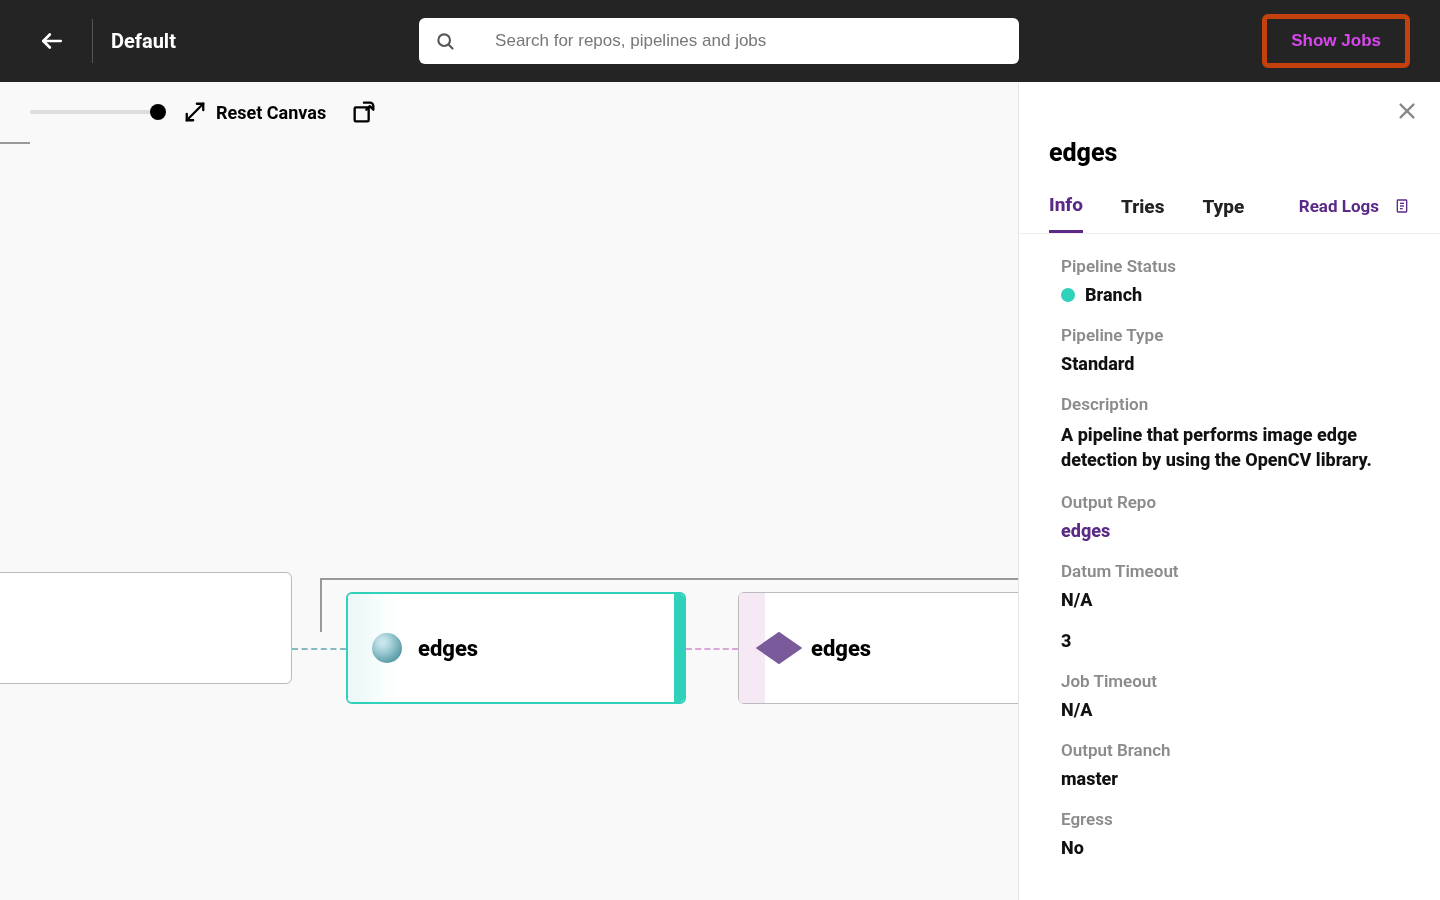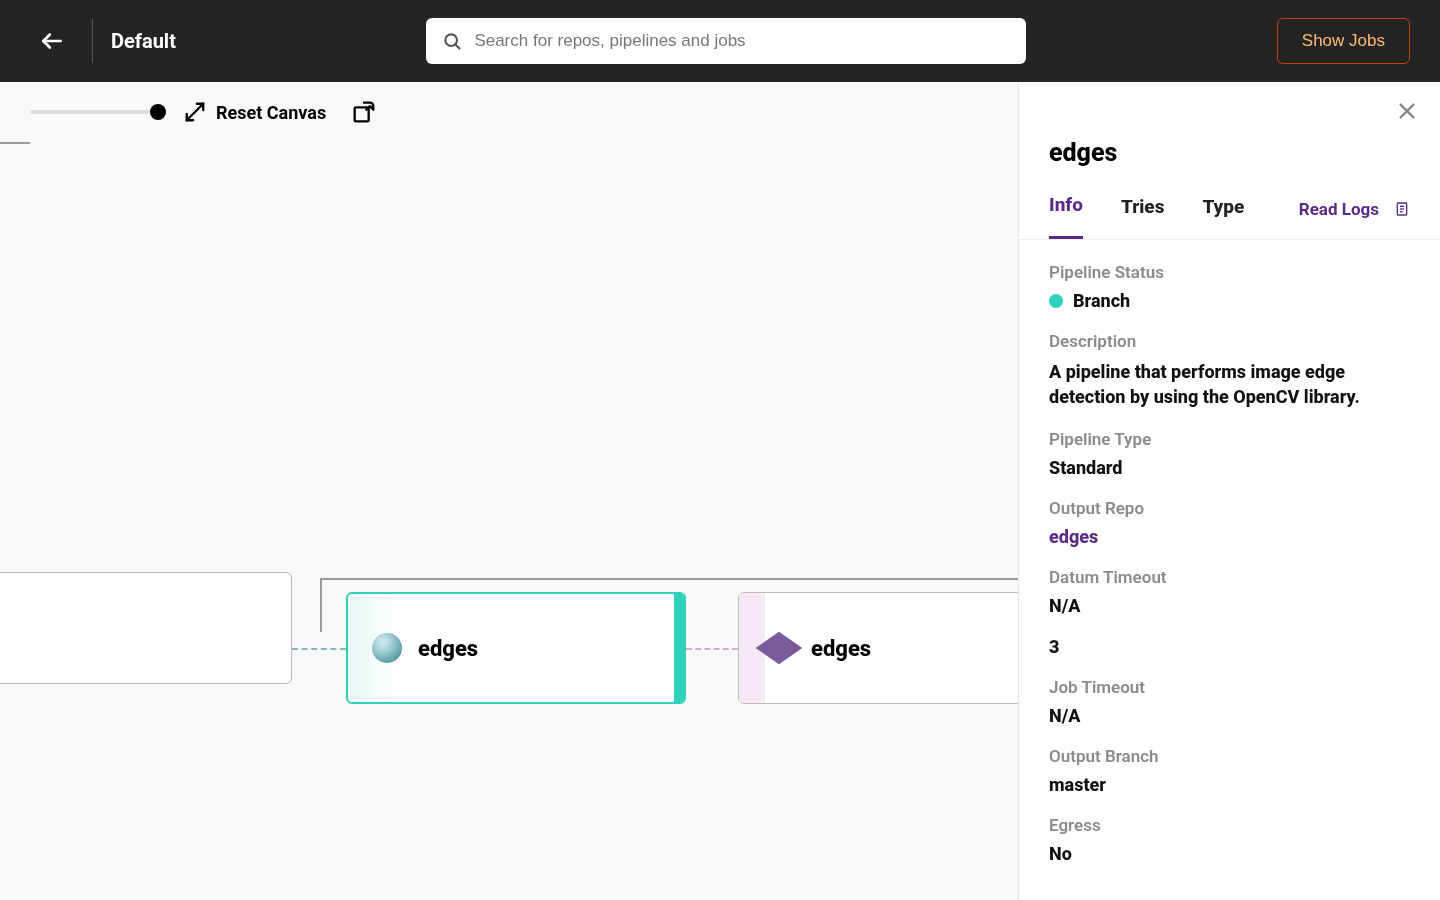--- a/index.html
+++ b/index.html
@@ -23,30 +23,31 @@
   .divider-v {
     width: 1px; height: 44px; background: #555; margin: 0 18px;
   }
   .project-title { font-size: 20px; font-weight: 700; }
   .search-wrap { flex: 1; display: flex; justify-content: center; }
   .search-box {
     width: 600px; height: 46px;
     background: #fff; border-radius: 6px;
     display: flex; align-items: center;
     padding: 0 16px;
+    gap: 28px;
   }
   .search-box input {
     flex: 1; border: none; outline: none; font-size: 17px; color: #333;
     background: transparent;
   }
   .search-box input::placeholder { color: #777; }
   .show-jobs-btn {
-    border: 1px solid #c2410c; color: #fdba74;
+    border: 5px solid #c2410c; color: #d946ef;
     background: transparent; border-radius: 6px;
-    padding: 12px 24px; font-size: 17px; font-weight: 400;
+    padding: 12px 24px; font-size: 17px; font-weight: 700;
     cursor: pointer;
   }
 
   
   .canvas-toolbar {
     height: 60px;
     display: flex; align-items: center;
     padding: 0 30px;
     gap: 24px;
   }
@@ -151,21 +152,21 @@
   }
   .sp-tabs {
     display: flex; align-items: center;
     padding: 26px 30px 0 30px;
     border-bottom: 1px solid #eee;
     gap: 38px;
     position: relative;
   }
   .sp-tab {
     font-size: 19px; font-weight: 800;
-    padding-bottom: 20px;
+    padding-bottom: 14px;
     cursor: pointer;
     color: #222;
   }
   .sp-tab.active {
     color: #5b2a86;
     border-bottom: 3px solid #5b2a86;
   }
   .sp-readlogs {
     margin-left: auto;
     font-size: 17px; font-weight: 700;
@@ -174,21 +175,21 @@
     padding-bottom: 14px;
     cursor: pointer;
   }
   .sp-body {
     flex: 1; overflow-y: auto;
     padding: 22px 30px 10px 30px;
     position: relative;
   }
   .sp-body::-webkit-scrollbar { width: 8px; }
   .sp-body::-webkit-scrollbar-thumb { background: #ddd; border-radius: 4px; }
-  .field { margin-bottom: 20px; }
+  .field { margin-bottom: 20px; margin-left: 12px; }
   .field-label { color: #8b8b8b; font-size: 17px; font-weight: 600; margin-bottom: 8px; }
   .field-value { color: #111; font-size: 18px; font-weight: 800; }
   .field-value.desc { font-weight: 800; line-height: 1.4; }
   .field-value.link { color: #5b2a86; }
   .status-row { display: flex; align-items: center; gap: 10px; }
   .status-dot { width: 14px; height: 14px; border-radius: 50%; background: #2fd1bb; }
 
   
   .svg-ic { flex-shrink: 0; }
 </style>
@@ -294,28 +295,28 @@
   </div>
   <div class="sp-body">
     <div class="field">
       <div class="field-label">Pipeline Status</div>
       <div class="status-row">
         <div class="status-dot"></div>
         <div class="field-value">Branch</div>
       </div>
     </div>
     <div class="field">
+      <div class="field-label">Pipeline Type</div>
+      <div class="field-value">Standard</div>
+    </div>
+    <div class="field">
       <div class="field-label">Description</div>
       <div class="field-value desc">A pipeline that performs image edge detection by using the OpenCV library.</div>
     </div>
     <div class="field">
-      <div class="field-label">Pipeline Type</div>
-      <div class="field-value">Standard</div>
-    </div>
-    <div class="field">
       <div class="field-label">Output Repo</div>
       <div class="field-value link">edges</div>
     </div>
     <div class="field">
       <div class="field-label">Datum Timeout</div>
       <div class="field-value">N/A</div>
     </div>
     <div class="field">
       <div class="field-value">3</div>
     </div>

